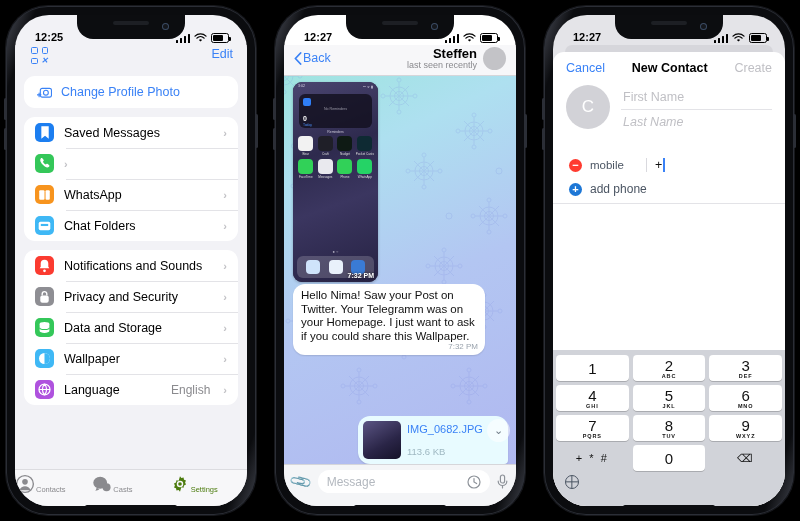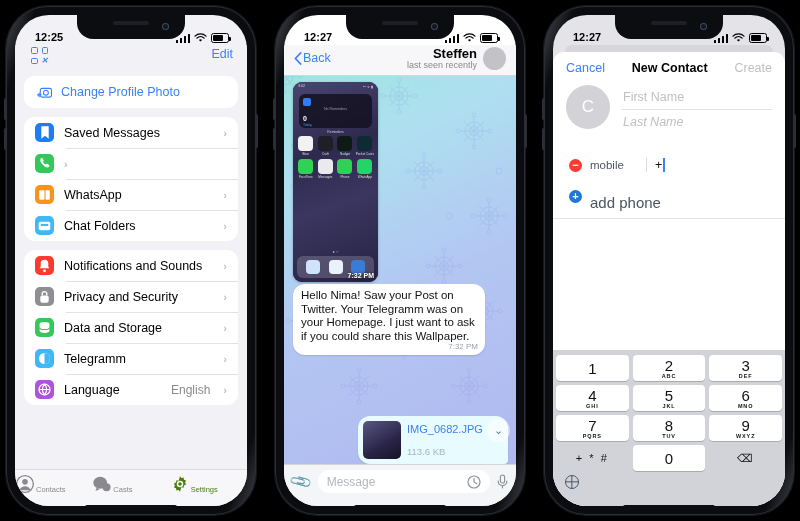--- a/index.html
+++ b/index.html
@@ -154,21 +154,21 @@
   .phone-row{ display:flex;align-items:center;gap:8px; padding:6px 13px 6px 16px; margin-top:18px;}
   .minus,.plusi{ width:13px;height:13px;border-radius:50%; flex:none; color:#fff;
     display:flex;align-items:center;justify-content:center;font-size:11px;line-height:1;font-weight:bold;}
   .minus{ background:#ff3b30;} .plusi{ background:#1d77d6;}
   .lbl-mob{ font-size:11.5px; color:#4b5563; width:48px;}
   .val-wrap{ flex:1; border-left:.8px solid #d9d9de; padding-left:8px; display:flex;align-items:center;}
   .pval{ font-size:12.5px;color:#111;}
   .caret{ display:inline-block;width:1.3px;height:14px;background:#3a82f6;margin-left:1px;}
   .add-row{ display:flex;align-items:center;gap:8px; padding:4px 13px 7px 16px;
     border-bottom:.7px solid #e3e3e7; margin:0 0 0 0;}
-  .add-lbl{ font-size:15px;color:#4b5563;margin-top:12px;}
+  .add-lbl{ font-size:12px;color:#4b5563;}
   .keypad{ margin-top:auto; background:#d1d3d9; padding:5px 3px 3px; }
   .kgrid{ display:grid; grid-template-columns:repeat(3,1fr); gap:4px 4px;}
   .key{ background:#fff; border-radius:4px; height:26px; display:flex;flex-direction:column;
     align-items:center;justify-content:center; box-shadow:0 .7px 0 rgba(0,0,0,.25);}
   .key .n{ font-size:15px; color:#111; line-height:15px;}
   .key .l{ font-size:5.5px; letter-spacing:.9px; color:#111; font-weight:bold; margin-top:0px;}
   .key.blank{ background:transparent; box-shadow:none;}
   .key.blank .n{ font-size:11px; letter-spacing:2px;}
   .kb-bottom{ height:32px; position:relative;}
   .globe{ position:absolute; left:9px; top:4px; width:14px;height:14px;border-radius:50%;
@@ -307,21 +307,21 @@
             <span class="li-label">Data and Storage</span>
             <span class="chev">›</span>
           </div>
           <div class="list-item">
             <span class="ic" style="background:#3fb8f5">
               <svg width="19" height="19" viewBox="0 0 18 18">
                 <circle cx="9" cy="9" r="5.2" fill="#fff"></circle>
                 <path d="M9 3.8A5.2 5.2 0 0 1 9 14.2z" fill="#3fb8f5"></path>
               </svg>
             </span>
-            <span class="li-label">Telegramm</span>
+            <span class="li-label">Wallpaper</span>
             <span class="chev">›</span>
           </div>
           <div class="list-item">
             <span class="ic" style="background:#af52de">
               <svg width="19" height="19" viewBox="0 0 18 18">
                 <circle cx="9" cy="9" r="5.2" stroke="#fff" stroke-width="1.2" fill="none"></circle>
                 <path d="M3.8 9h10.4M9 3.8c2.6 2.8 2.6 7.6 0 10.4M9 3.8C6.4 6.6 6.4 11.4 9 14.2" stroke="#fff" stroke-width="1.1" fill="none"></path>
               </svg>
             </span>
             <span class="li-label">Language</span>

